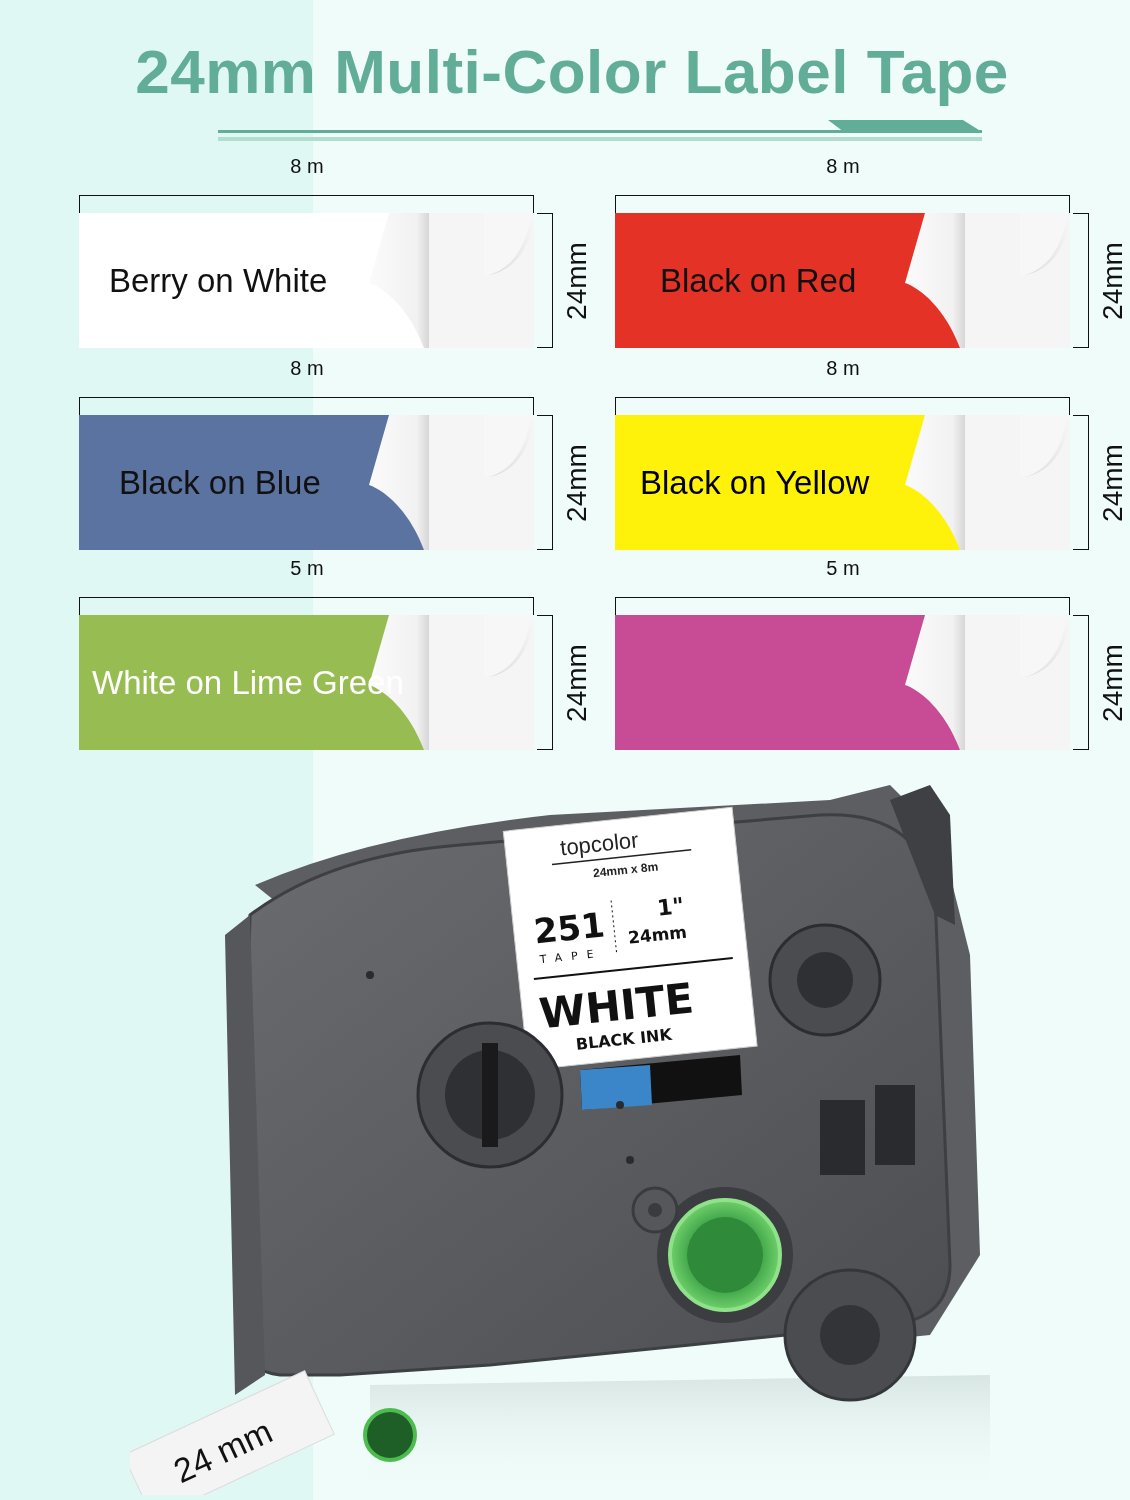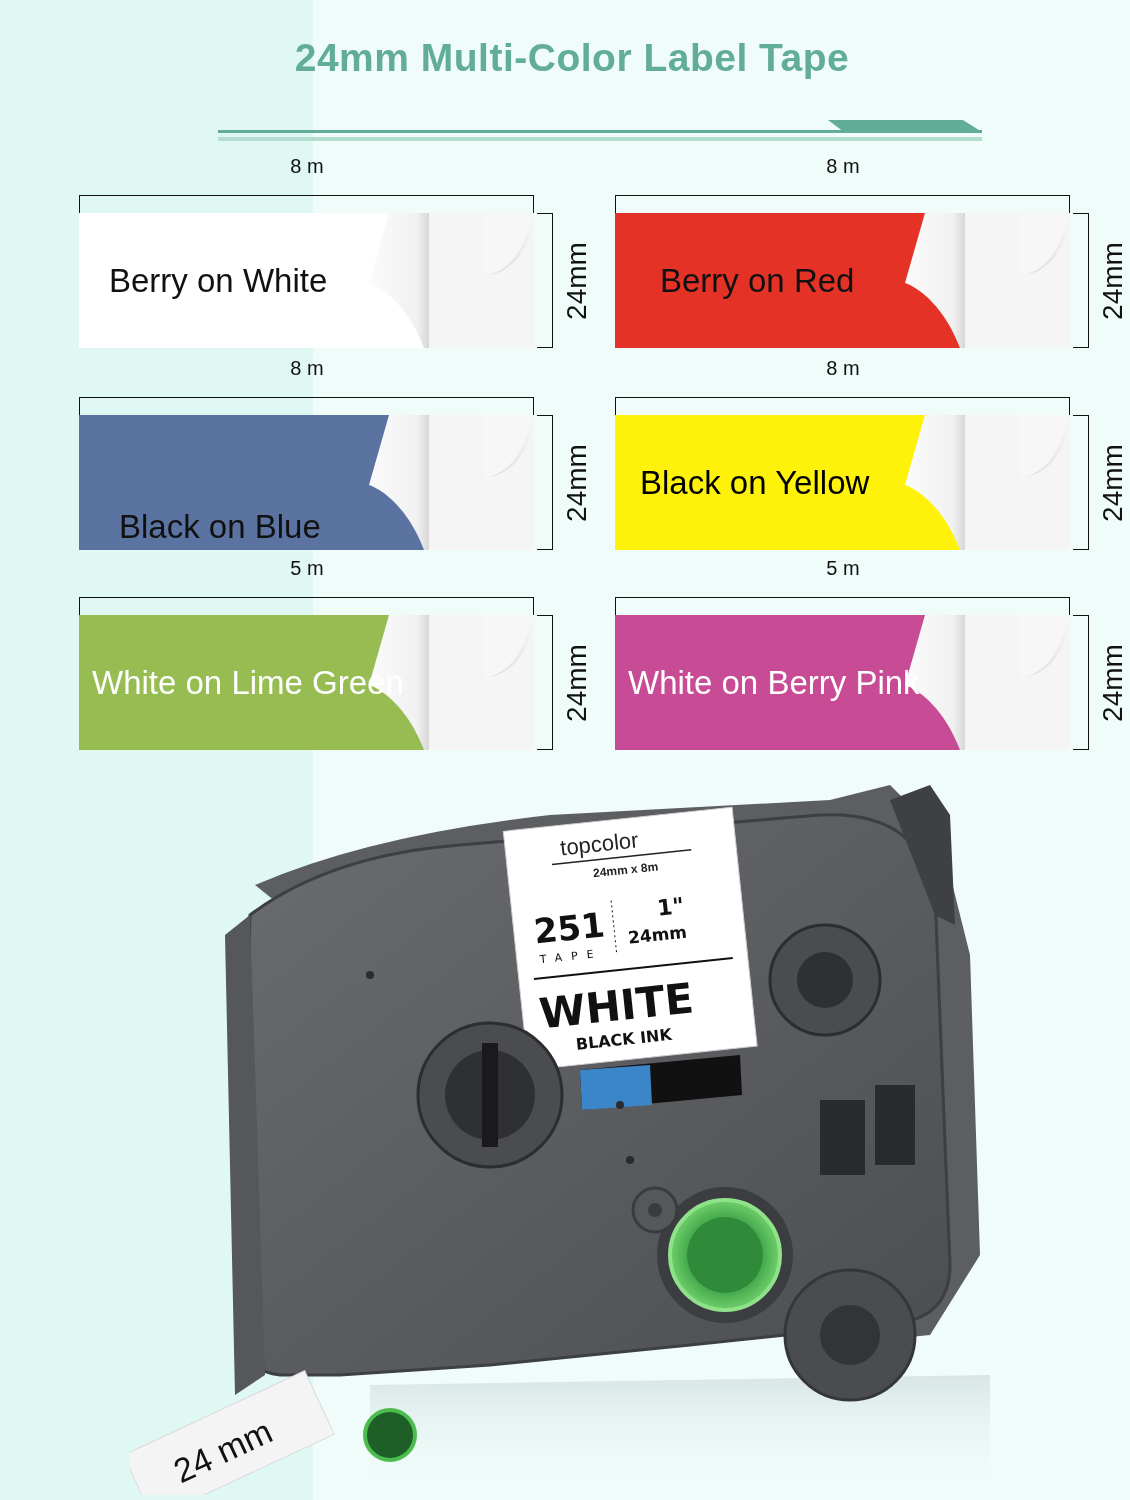--- a/index.html
+++ b/index.html
@@ -5,21 +5,21 @@
   * { box-sizing: border-box; margin: 0; padding: 0; }
   html, body { width: 1130px; height: 1500px; overflow: hidden; }
   body {
     position: relative;
     font-family: "Liberation Sans", sans-serif;
     background: linear-gradient(to right, #dff8f4 0 313px, #effcfa 313px 100%);
   }
   .title {
     position: absolute; left: 0; right: 8px; top: 36px;
     text-align: center; padding-left: 22px;
-    font-size: 39px; font-weight: bold; color: #62ad98;
+    font-size: 62px; font-weight: bold; color: #62ad98;
     letter-spacing: 0.5px;
   }
   .title-rule {
     position: absolute; left: 218px; top: 120px; width: 764px; height: 22px;
   }
   .tape-block { position: absolute; width: 500px; height: 200px; }
   .len-label {
     position: absolute; top: -20px; left: 0; width: 456px;
     text-align: center; font-size: 20px; color: #111;
   }
@@ -106,21 +106,21 @@
             <stop offset="0" stop-color="#dddddd"></stop>
             <stop offset="1" stop-color="#f8f8f8"></stop>
           </linearGradient>
         </defs>
         <rect class="tape-fill" x="0" y="0" width="455" height="135" fill="#e53227"></rect>
         <rect x="350" y="0" width="105" height="135" fill="#f5f5f5"></rect>
         <path class="peel" d="M310 0 L350 0 L350 135 L345 135 C 330 95 305 75 290 70 Z" fill="url(#pg)"></path>
         <path d="M410 60 C 430 55 448 35 452 0 L 455 0 L 455 5 C 450 40 432 58 410 62 Z" fill="url(#cg)"></path>
         <path d="M405 0 L 452 0 C 448 30 435 55 410 62 L 405 62 Z" fill="#f7f7f7"></path>
       </svg>
-      <div class="tape-text" style="left: 45px; color: rgb(17, 17, 17);">Berry on Red</div>
+      <div class="tape-text" style="left: 45px; color: rgb(17, 17, 17);">Black on Red</div>
     </div>
     <div class="h-bracket"></div>
     <div class="h-label">
         <span>24mm</span>
       </div>
   </div>
 
   <div class="tape-block" style="left: 79px; top: 377px;">
     <div class="len-label">8 m</div>
     <div class="len-bracket"></div>
@@ -136,21 +136,21 @@
             <stop offset="0" stop-color="#dddddd"></stop>
             <stop offset="1" stop-color="#f8f8f8"></stop>
           </linearGradient>
         </defs>
         <rect class="tape-fill" x="0" y="0" width="455" height="135" fill="#5a73a1"></rect>
         <rect x="350" y="0" width="105" height="135" fill="#f5f5f5"></rect>
         <path class="peel" d="M310 0 L350 0 L350 135 L345 135 C 330 95 305 75 290 70 Z" fill="url(#pg)"></path>
         <path d="M410 60 C 430 55 448 35 452 0 L 455 0 L 455 5 C 450 40 432 58 410 62 Z" fill="url(#cg)"></path>
         <path d="M405 0 L 452 0 C 448 30 435 55 410 62 L 405 62 Z" fill="#f7f7f7"></path>
       </svg>
-      <div class="tape-text" style="left: 40px; color: rgb(17, 17, 17); margin-top: 44px;">Black on Blue</div>
+      <div class="tape-text" style="left: 40px; color: rgb(17, 17, 17);">Black on Blue</div>
     </div>
     <div class="h-bracket"></div>
     <div class="h-label">
         <span>24mm</span>
       </div>
   </div>
 
   <div class="tape-block" style="left: 615px; top: 377px;">
     <div class="len-label">8 m</div>
     <div class="len-bracket"></div>
@@ -226,21 +226,20 @@
             <stop offset="0" stop-color="#dddddd"></stop>
             <stop offset="1" stop-color="#f8f8f8"></stop>
           </linearGradient>
         </defs>
         <rect class="tape-fill" x="0" y="0" width="455" height="135" fill="#c74b95"></rect>
         <rect x="350" y="0" width="105" height="135" fill="#f5f5f5"></rect>
         <path class="peel" d="M310 0 L350 0 L350 135 L345 135 C 330 95 305 75 290 70 Z" fill="url(#pg)"></path>
         <path d="M410 60 C 430 55 448 35 452 0 L 455 0 L 455 5 C 450 40 432 58 410 62 Z" fill="url(#cg)"></path>
         <path d="M405 0 L 452 0 C 448 30 435 55 410 62 L 405 62 Z" fill="#f7f7f7"></path>
       </svg>
-      <div class="tape-text" style="left: 13px; color: rgb(255, 255, 255);">White on Berry Pink</div>
     </div>
     <div class="h-bracket"></div>
     <div class="h-label">
         <span>24mm</span>
       </div>
   </div>
 </div>
 
 <svg class="cassette" viewBox="0 0 870 720">
   <defs>

